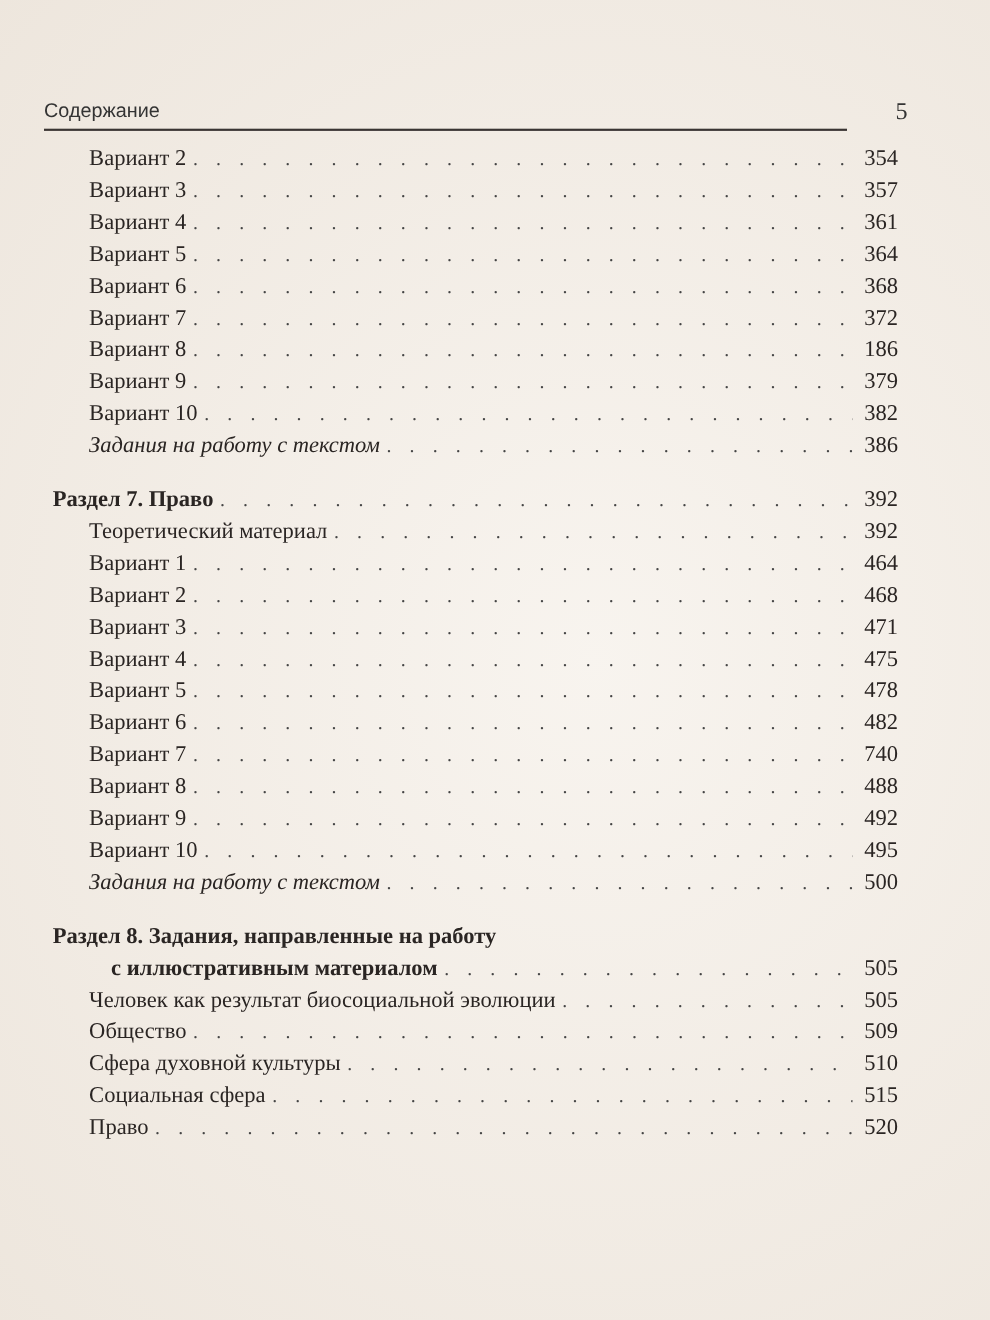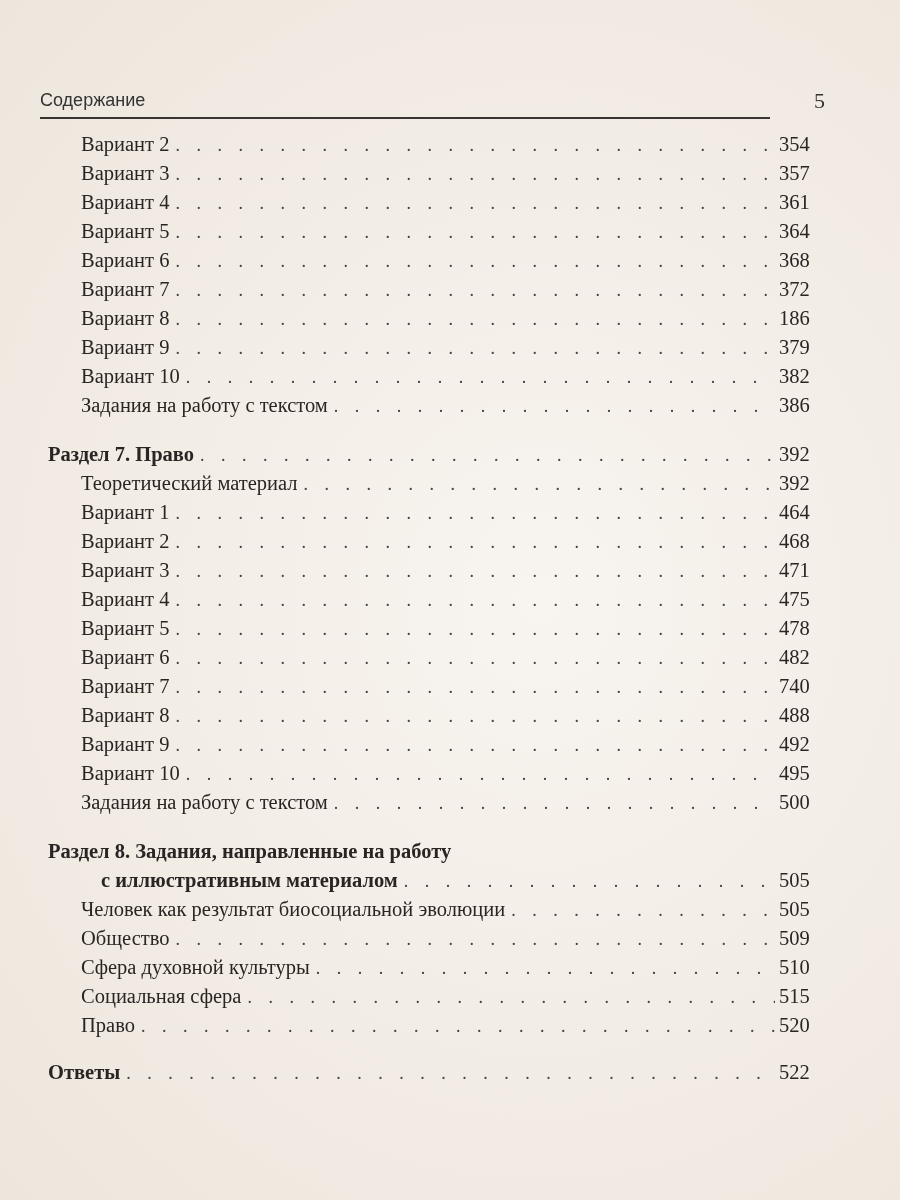--- a/index.html
+++ b/index.html
@@ -30,31 +30,31 @@
     position:absolute; left:40px; top:117px; width:730px; height:2px; background:#3a3533;
   }
   .toc {
     position:absolute; left:48px; top:130px; width:775px;
   }
   .entry {
     position:relative; display:flex; align-items:baseline;
     height:29px; font-size:20.5px; line-height:29px;
   }
   .entry.indent { padding-left:33px; }
-  .entry.italic .label { }
+  .entry.italic .label { font-style:italic; }
   .entry.bold .label { font-weight:bold; }
   .entry .label { white-space:nowrap; padding-right:6px; }
   .entry .dots {
     flex:1; overflow:hidden; white-space:nowrap; letter-spacing:6px;
     color:#444; font-size:18px;
   }
   .entry .dots::after {
     content:". . . . . . . . . . . . . . . . . . . . . . . . . . . . . . . . . . . . . . . . . . . . . . . . . . . . . . . . . . . . . . . . . . . . .";
   }
-  .entry .page { padding-left:4px; min-width:44px; text-align:left; }
+  .entry .page { padding-left:4px; min-width:44px; text-align:center; }
   .gap { height:18px; }
   .gap-lg { height:20px; }
   .multi-line { height:29px; font-size:20.5px; line-height:29px; font-weight:bold; }
   .entry.cont { padding-left:53px; }
 </style>
 </head>
 <body>
 
 <div class="page-shade"></div>
 
@@ -219,18 +219,13 @@
       </div>
       <div class="entry indent">
         <span class="label">Право</span>
         <span class="dots"></span>
         <span class="page">520</span>
       </div>
     </div>
 
   <div class="gap"></div>
 
-  <div class="entry bold">
-    <span class="label">Ответы</span>
-    <span class="dots"></span>
-    <span class="page">522</span>
-  </div>
 </div>
 
 </body></html>

